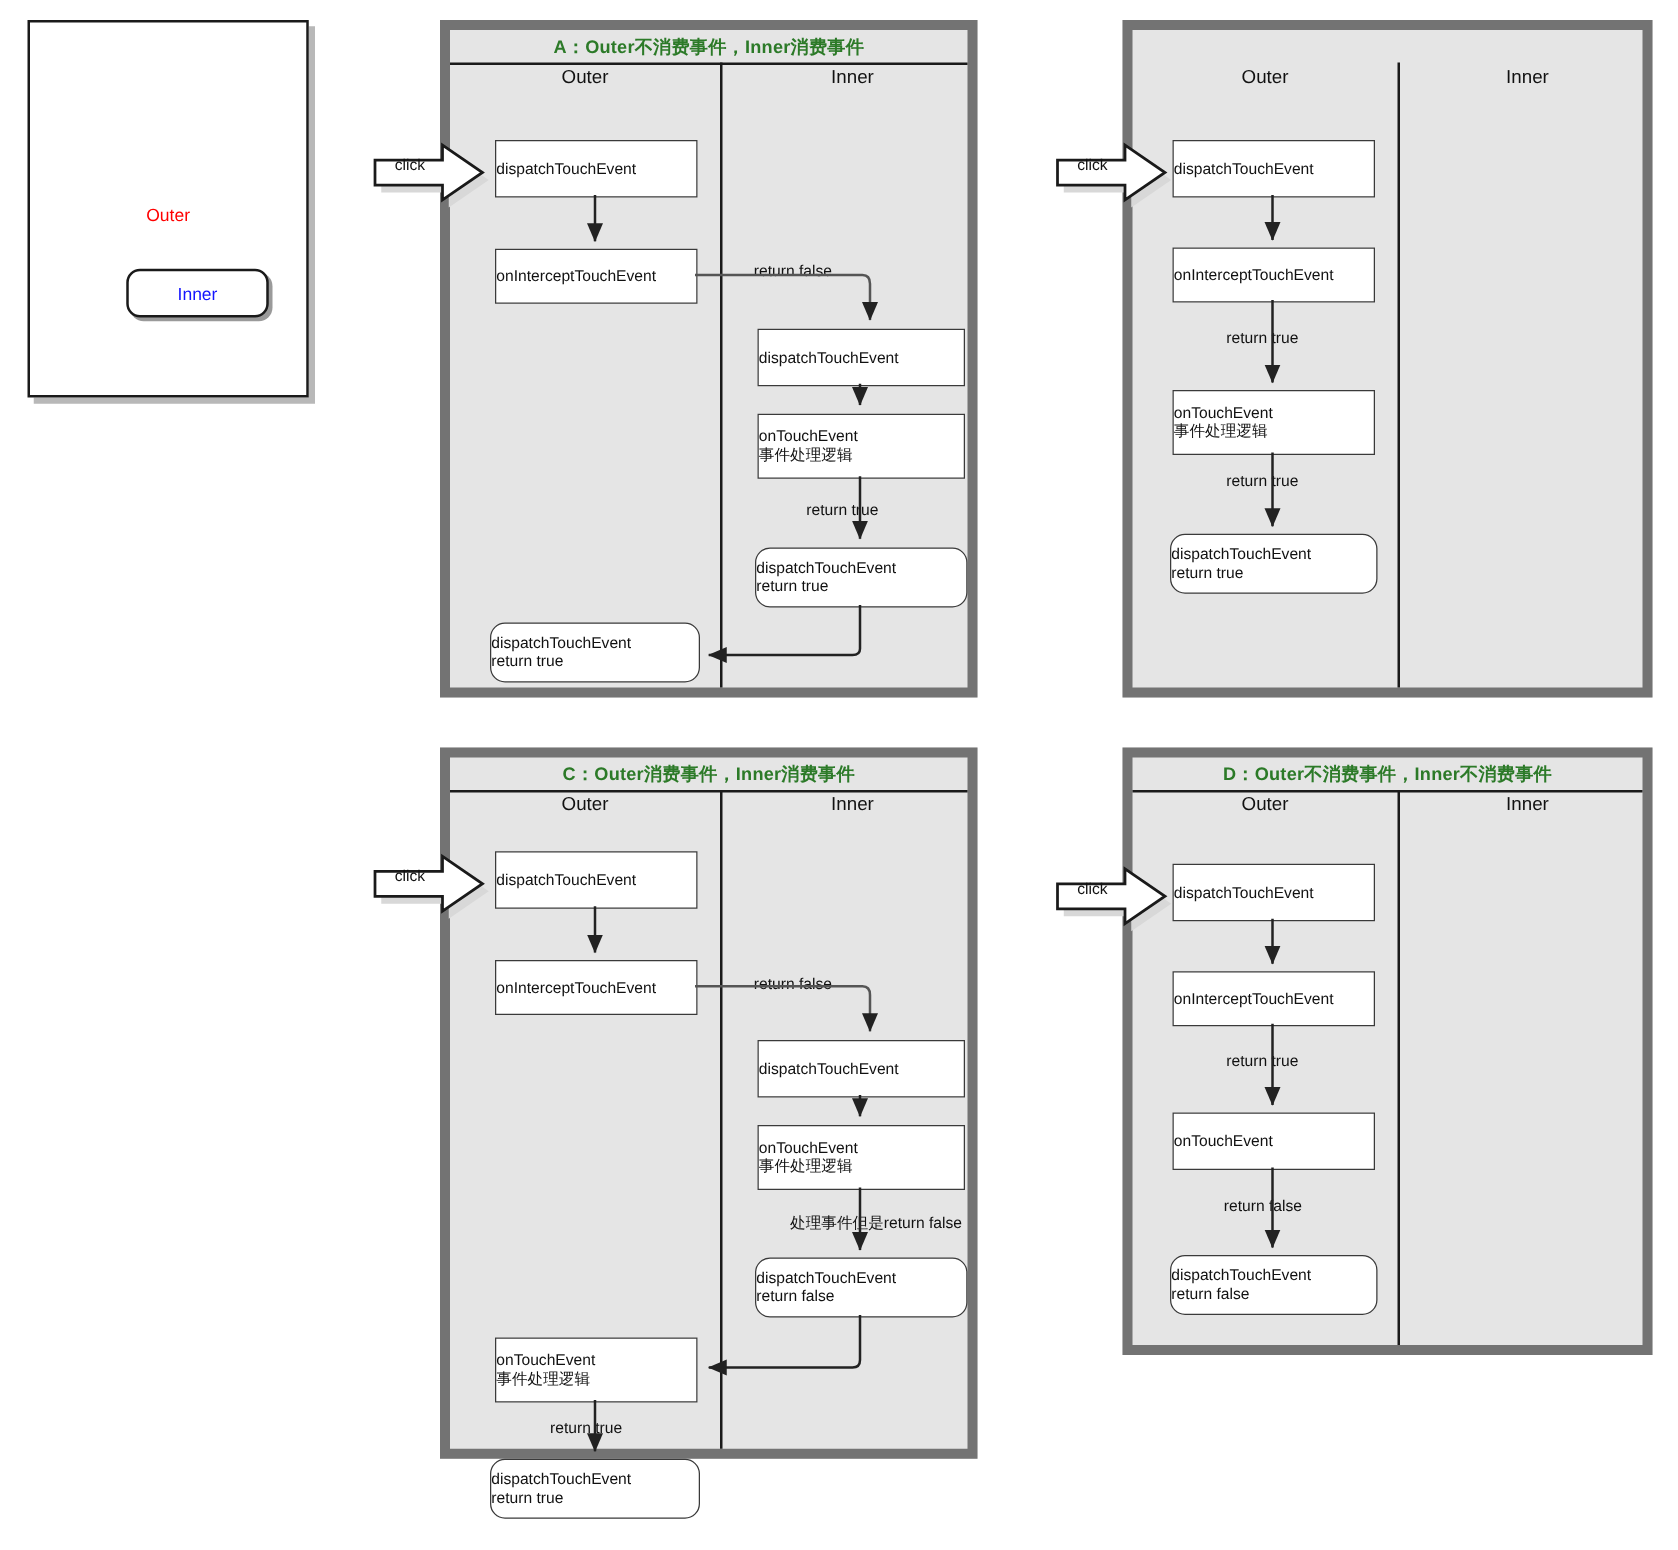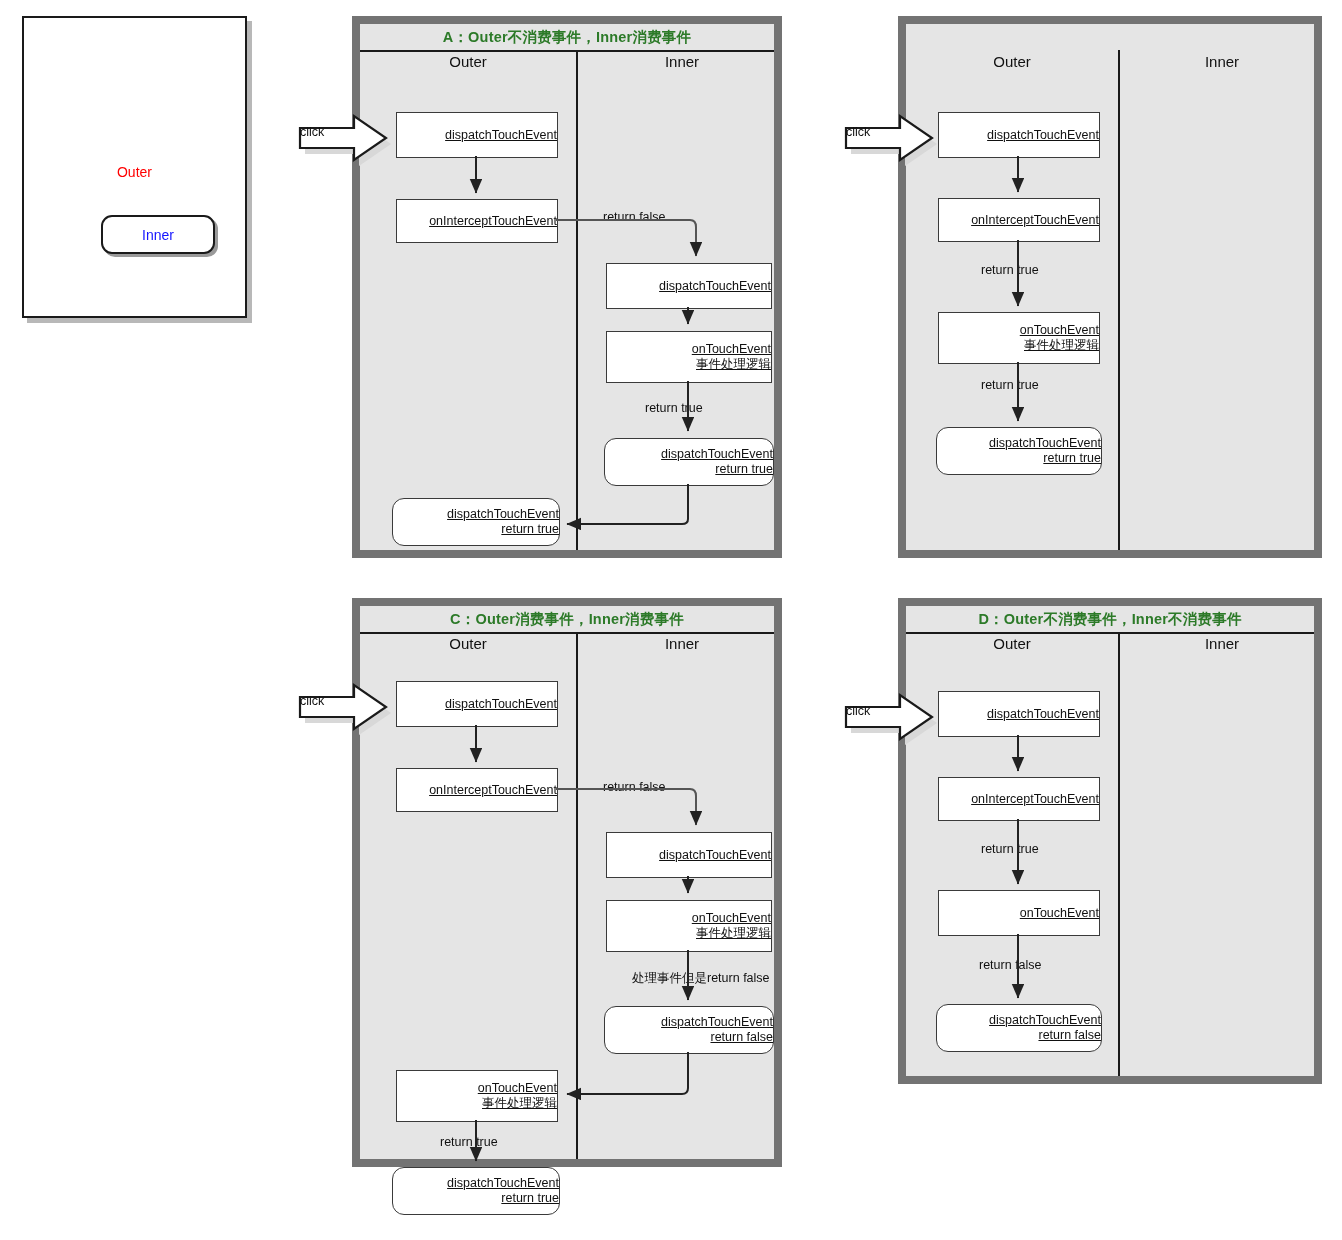--- a/index.html
+++ b/index.html
@@ -70,26 +70,25 @@
     text-align: center;
     color: #111;
   }
 
   
   .fbox {
     position: absolute;
     border: 1.8px solid #3a3a3a;
     background: #fff;
     display: flex; flex-direction: column;
-    align-items: flex-end; justify-content: center;
+    align-items: flex-start; justify-content: center;
     font-size: 12.5px;
     line-height: 15px;
     text-align: center;
     color: #111;
-    text-decoration: underline;
   }
   .fbox.rounded { border-radius: 12px; }
   .fbox .l2 { display: block; }
 
   
   .conn-label {
     position: absolute;
     font-size: 12.5px;
     color: #111;
     white-space: nowrap;
@@ -104,21 +103,21 @@
   }
 
   
   .click-arrow {
     position: absolute;
     width: 98px; height: 47px;
   }
   .click-arrow .calabel {
     position: absolute;
     left: 6px; top: 15px; width: 56px;
-    text-align: left;
+    text-align: center;
     font-size: 12.5px;
     color: #111;
   }
 </style>
 </head>
 <body>
 
 <div class="abs" id="phone-mockup">
   <div id="phone-outer-label">Outer</div>
   <div id="phone-inner-button">Inner</div>

